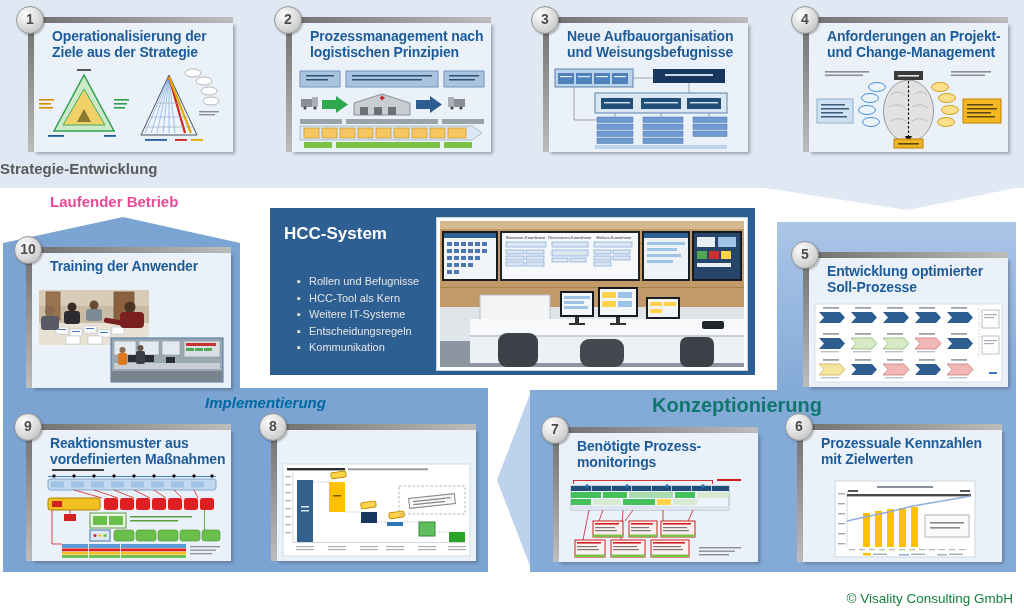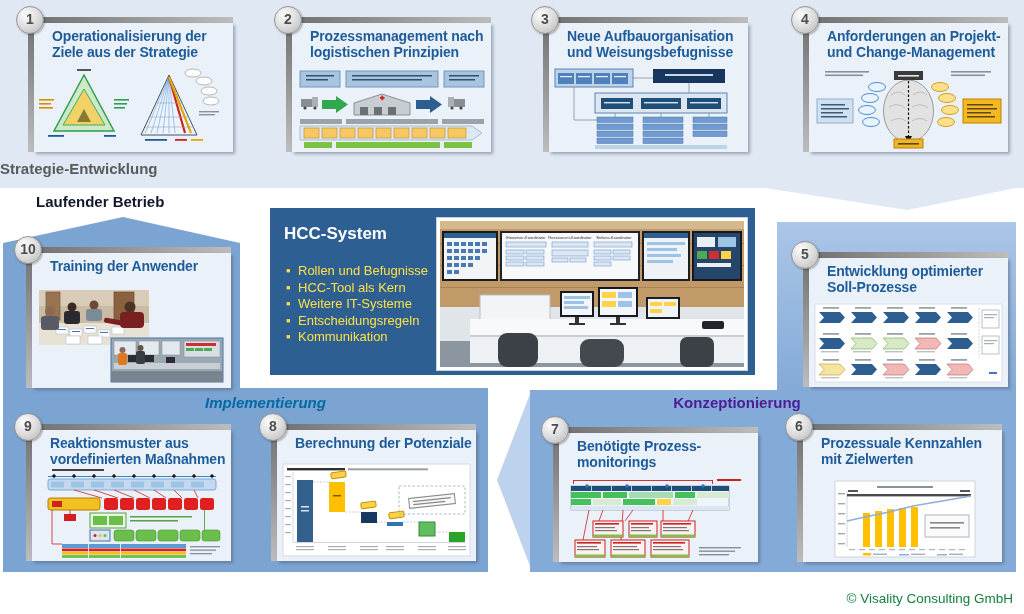--- a/index.html
+++ b/index.html
@@ -14,30 +14,30 @@
   .arrow-down{position:absolute;left:758px;top:187px;width:262px;height:23px;background:#DFE8F3;
     -webkit-clip-path:polygon(0 0,100% 0,57% 100%);clip-path:polygon(0 0,100% 0,57% 100%);}
   .shape-left{position:absolute;left:3px;top:217px;width:485px;height:355px;background:#7CA4D3;
     -webkit-clip-path:polygon(120px 0,237px 26px,237px 171px,485px 171px,485px 355px,0 355px,0 26px);
     clip-path:polygon(120px 0,237px 26px,237px 171px,485px 171px,485px 355px,0 355px,0 26px);}
   .col-right{position:absolute;left:777px;top:222px;width:239px;height:168px;
     background:linear-gradient(#ABC6E8,#84AAD7);}
   .band-konz{position:absolute;left:530px;top:390px;width:486px;height:182px;background:#84AAD7;}
   .arrow-chevron{position:absolute;left:497px;top:394px;width:33px;height:172px;background:#BDD2EC;
     -webkit-clip-path:polygon(100% 0,0 50%,100% 100%);clip-path:polygon(100% 0,0 50%,100% 100%);}
-  .label-laufender{position:absolute;left:36px;top:193px;font-size:15px;font-weight:bold;color:#0f172a;}
+  .label-laufender{position:absolute;left:50px;top:193px;font-size:15px;font-weight:bold;color:#ec4899;}
   .label-impl{position:absolute;left:23px;top:394px;width:485px;text-align:center;
     font-size:15px;font-weight:bold;color:#0369a1;font-style:italic;}
   .label-konz{position:absolute;left:530px;top:394px;width:414px;text-align:center;
-    font-size:15px;font-weight:bold;color:#4c1d95;}
+    font-size:20px;font-weight:bold;color:#0f766e;}
   
   .hcc-box{position:absolute;left:270px;top:208px;width:485px;height:167px;background:#2D5F92;}
   .hcc-title{position:absolute;left:14px;top:16px;font-size:17px;font-weight:bold;color:#FFFFFF;}
-  .hcc-bullets{position:absolute;left:13px;top:52px;width:145px;margin:3px;padding:0;list-style:none;
-    color:#fde047;font-size:13px;line-height:15.5px;}
+  .hcc-bullets{position:absolute;left:13px;top:52px;width:145px;margin:14px;padding:0;list-style:none;
+    color:#e5e5e5;font-size:11px;line-height:15.5px;}
   .hcc-bullets li{position:relative;padding-left:12px;margin-bottom:1px;}
   .hcc-bullets li:before{content:"▪";position:absolute;left:0;top:0;}
   .hcc-img{position:absolute;left:167px;top:10px;width:304px;height:146px;background:#C29A6A;
     border:3px solid #ffffff;box-shadow:0 0 0 1px #c8d0da;}
   .hcc-img svg{display:block;}
   
   .card{position:absolute;width:205px;}
   .bar-top{position:absolute;left:0;right:0;top:0;height:6px;
     background:linear-gradient(to right,#6E6E6E,#BDBDBD);}
   .bar-left{position:absolute;left:0;top:0;bottom:0;width:6px;
@@ -671,21 +671,20 @@
           </g>
       </svg>
     </div>
     <div class="badge">7</div>
   </div>
 
   <div class="card" style="left:271px;top:424px;height:137px;">
     <div class="bar-top"></div>
     <div class="bar-left"></div>
     <div class="card-body">
-      <div class="card-title">Berechnung der Potenziale</div>
       <svg class="thumb" width="191" height="96" viewBox="0 0 191 96">
         <rect x="2" y="2" width="187" height="92" fill="#FFFFFF" stroke="#D5DBE1"></rect>
         <rect x="6" y="6" width="58" height="2.4" fill="#303030"></rect>
           <rect x="67" y="6.3" width="80" height="2" fill="#9AA0A6"></rect>
         <g fill="#A8AEB4">
             <rect x="4" y="14" width="6" height="1.2"></rect>
             <rect x="4" y="22" width="6" height="1.2"></rect>
             <rect x="4" y="30" width="6" height="1.2"></rect>
             <rect x="4" y="38" width="6" height="1.2"></rect>
             <rect x="4" y="46" width="6" height="1.2"></rect>

